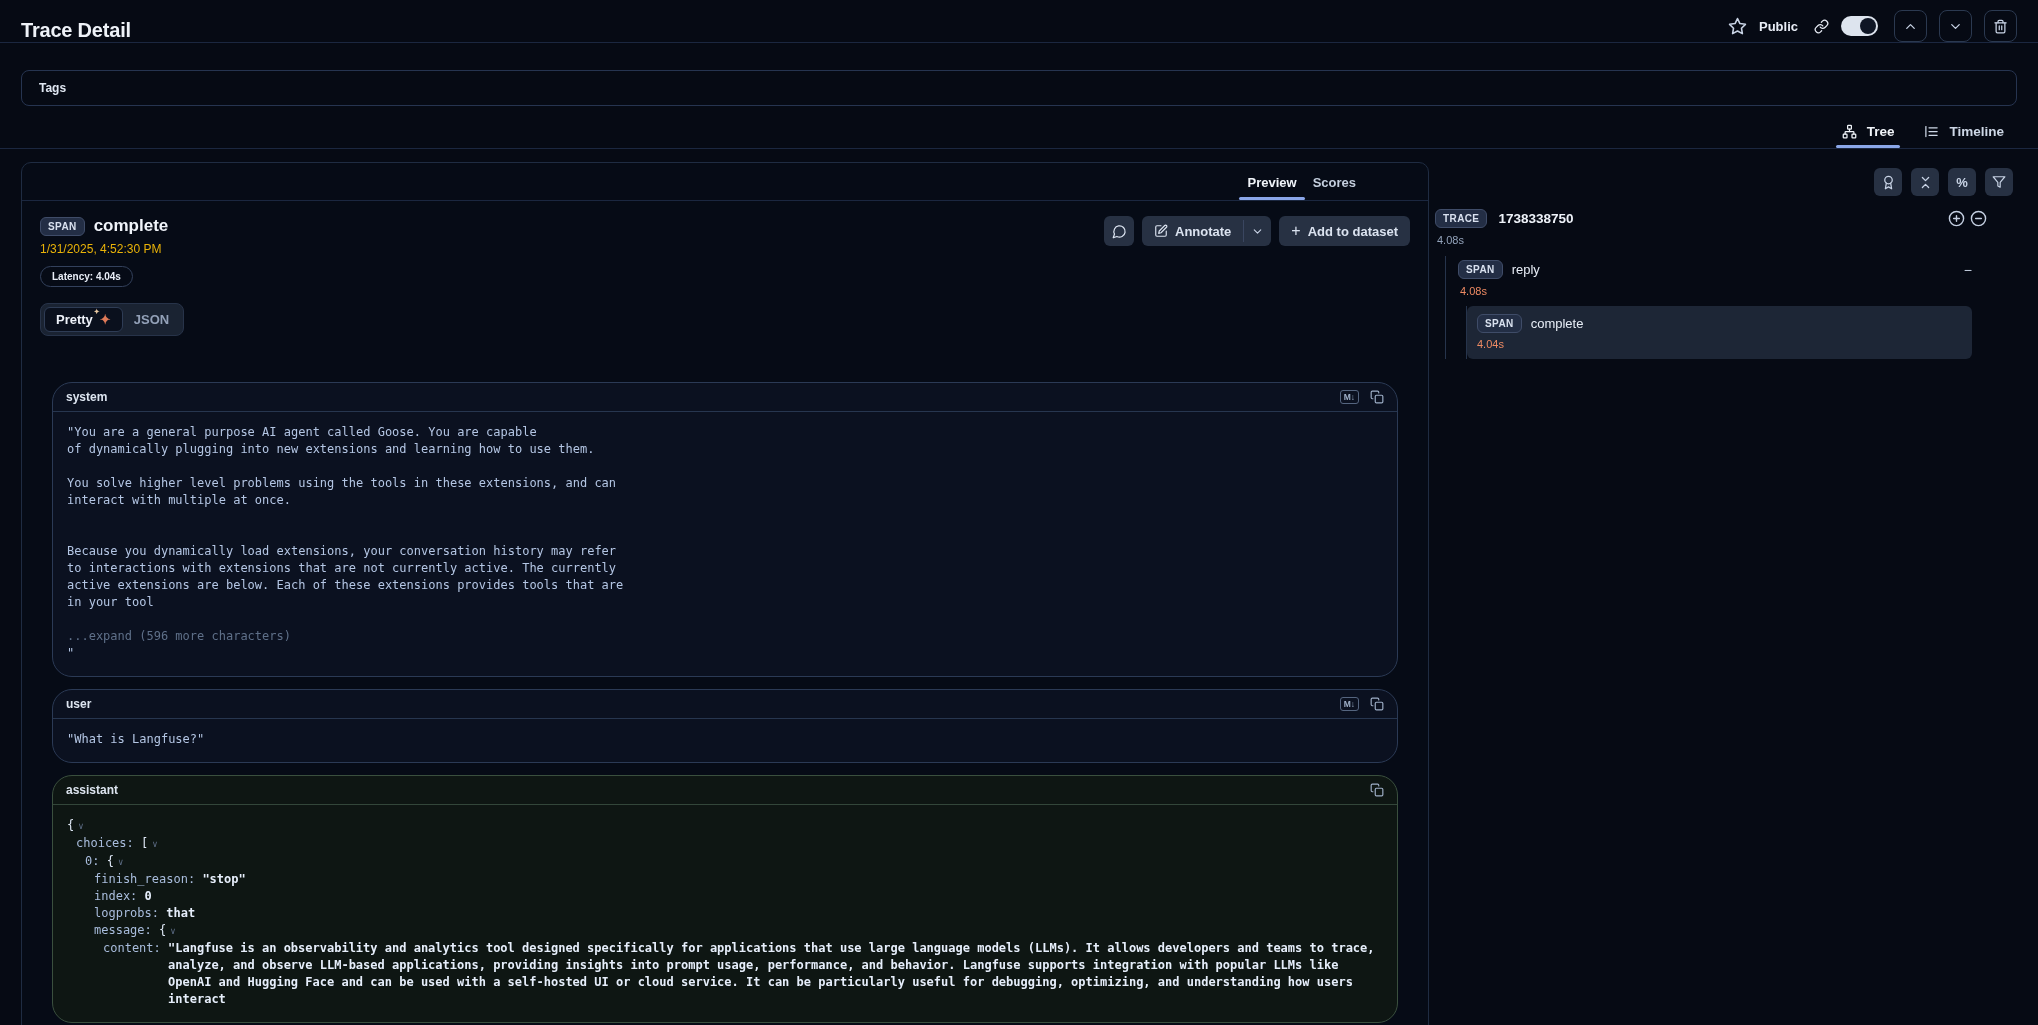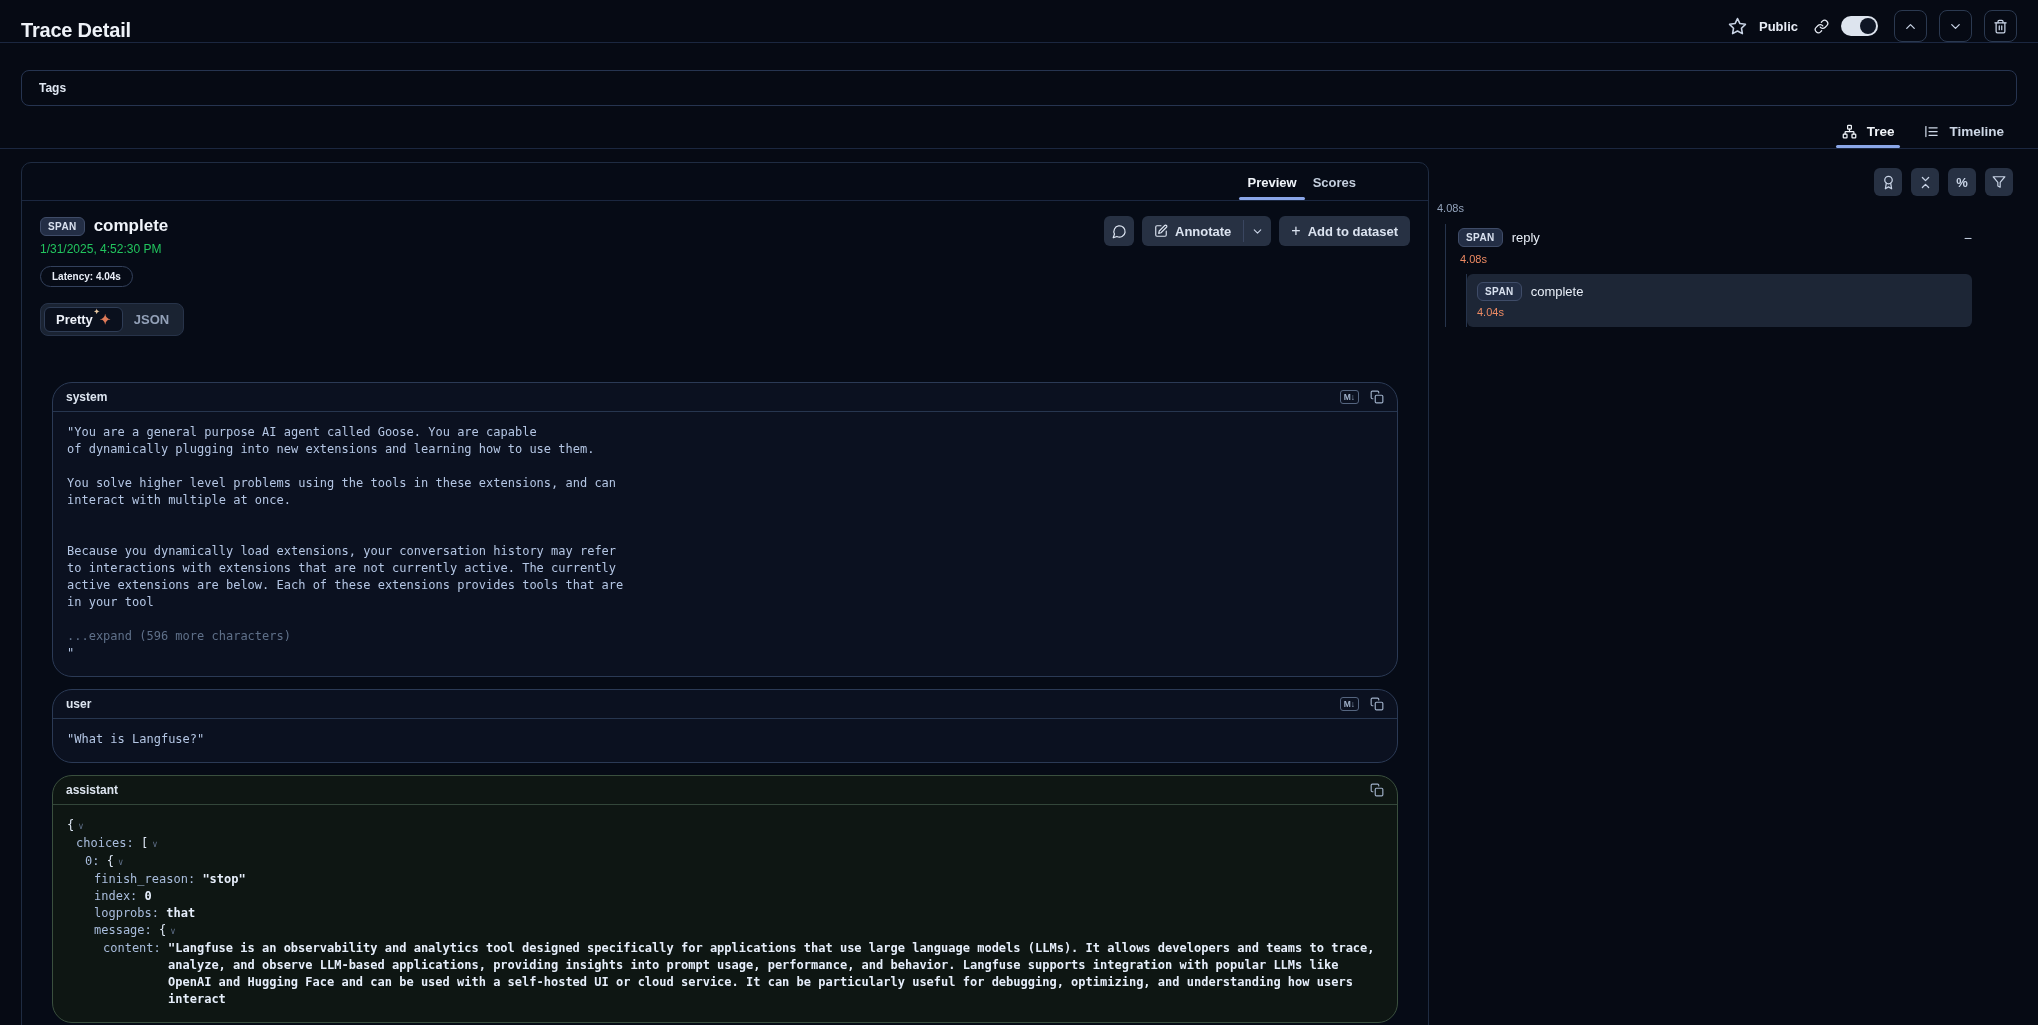--- a/index.html
+++ b/index.html
@@ -44,21 +44,21 @@
   .main-panel { flex:1; border:1px solid #1f2c42; border-radius:10px; height:952px; overflow:hidden; background:#060b16; }
   .panel-tabs-row { display:flex; justify-content:flex-end; border-bottom:1px solid #1b2740; padding-right:64px; height:38px; align-items:flex-end; }
   .panel-tab { font-size:13px; font-weight:600; color:#c4cfde; padding:0 8px 10px; position:relative; cursor:pointer; }
   .panel-tab.active { color:#f1f5fa; }
   .panel-tab.active::after { content:""; position:absolute; left:0; right:0; bottom:0; height:3px; border-radius:2px; background:#8aa6e8; }
 
   .span-header { display:flex; justify-content:space-between; align-items:flex-start; padding:15px 18px 0 18px; }
   .span-title-row { display:flex; align-items:center; gap:9px; }
   .badge { font-size:10px; font-weight:700; letter-spacing:.4px; color:#d9e1ef; background:#232e45; border:1px solid #3f4c68; border-radius:6px; padding:2px 7px; line-height:1.3; }
   .span-name { font-size:17px; font-weight:700; color:#f0f4fa; }
-  .span-timestamp { margin-top:6px; font-size:12px; color:#22c55e; }
+  .span-timestamp { margin-top:6px; font-size:12px; color:#eab308; }
   .latency-pill { display:inline-block; margin-top:10px; border:1px solid #33415c; border-radius:999px; padding:4px 11px; font-size:10px; font-weight:700; color:#e9eef7; }
 
   .header-buttons { display:flex; gap:8px; align-items:center; }
   .tool-btn { height:30px; background:#273143; border:none; border-radius:6px; color:#dbe3f0; font-size:13px; font-weight:600; display:flex; align-items:center; gap:7px; padding:0 12px; cursor:pointer; font-family:inherit; }
   .tool-btn.icon-only { width:30px; padding:0; justify-content:center; }
   .split-btn { display:flex; background:#273143; border-radius:6px; overflow:hidden; height:30px; }
   .split-main { display:flex; align-items:center; gap:7px; padding:0 12px; color:#dbe3f0; font-size:13px; font-weight:600; cursor:pointer; }
   .split-divider { width:1px; background:#3a4660; margin:4px 0; }
   .split-caret { width:27px; display:flex; align-items:center; justify-content:center; color:#c9d4e6; cursor:pointer; }
 
@@ -364,20 +364,40 @@
         <button class="side-btn">
           <span>%</span>
         </button>
         <button class="side-btn">
           <svg class="icon" width="14" height="14" viewBox="0 0 24 24">
               <polygon points="22 3 2 3 10 12.46 10 19 14 21 14 12.46 22 3"></polygon>
             </svg>
         </button>
       </div>
 
+      <div class="trace-row">
+        <span class="badge">TRACE</span>
+        <span class="trace-id">1738338750</span>
+        <span class="spacer"></span>
+        <span class="zoom-circles">
+          <button class="icon-plain">
+            <svg class="icon" width="17" height="17" viewBox="0 0 24 24">
+                <circle cx="12" cy="12" r="10"></circle>
+                <line x1="12" y1="8" x2="12" y2="16"></line>
+                <line x1="8" y1="12" x2="16" y2="12"></line>
+              </svg>
+          </button>
+          <button class="icon-plain">
+            <svg class="icon" width="17" height="17" viewBox="0 0 24 24">
+                <circle cx="12" cy="12" r="10"></circle>
+                <line x1="8" y1="12" x2="16" y2="12"></line>
+              </svg>
+          </button>
+        </span>
+      </div>
       <div class="duration">4.08s</div>
 
       <div class="tree-children">
         <div>
           <div class="node-row">
             <span class="badge">SPAN</span>
             <span class="node-name">reply</span>
             <span class="spacer"></span>
             <span class="collapse-minus">−</span>
           </div>

